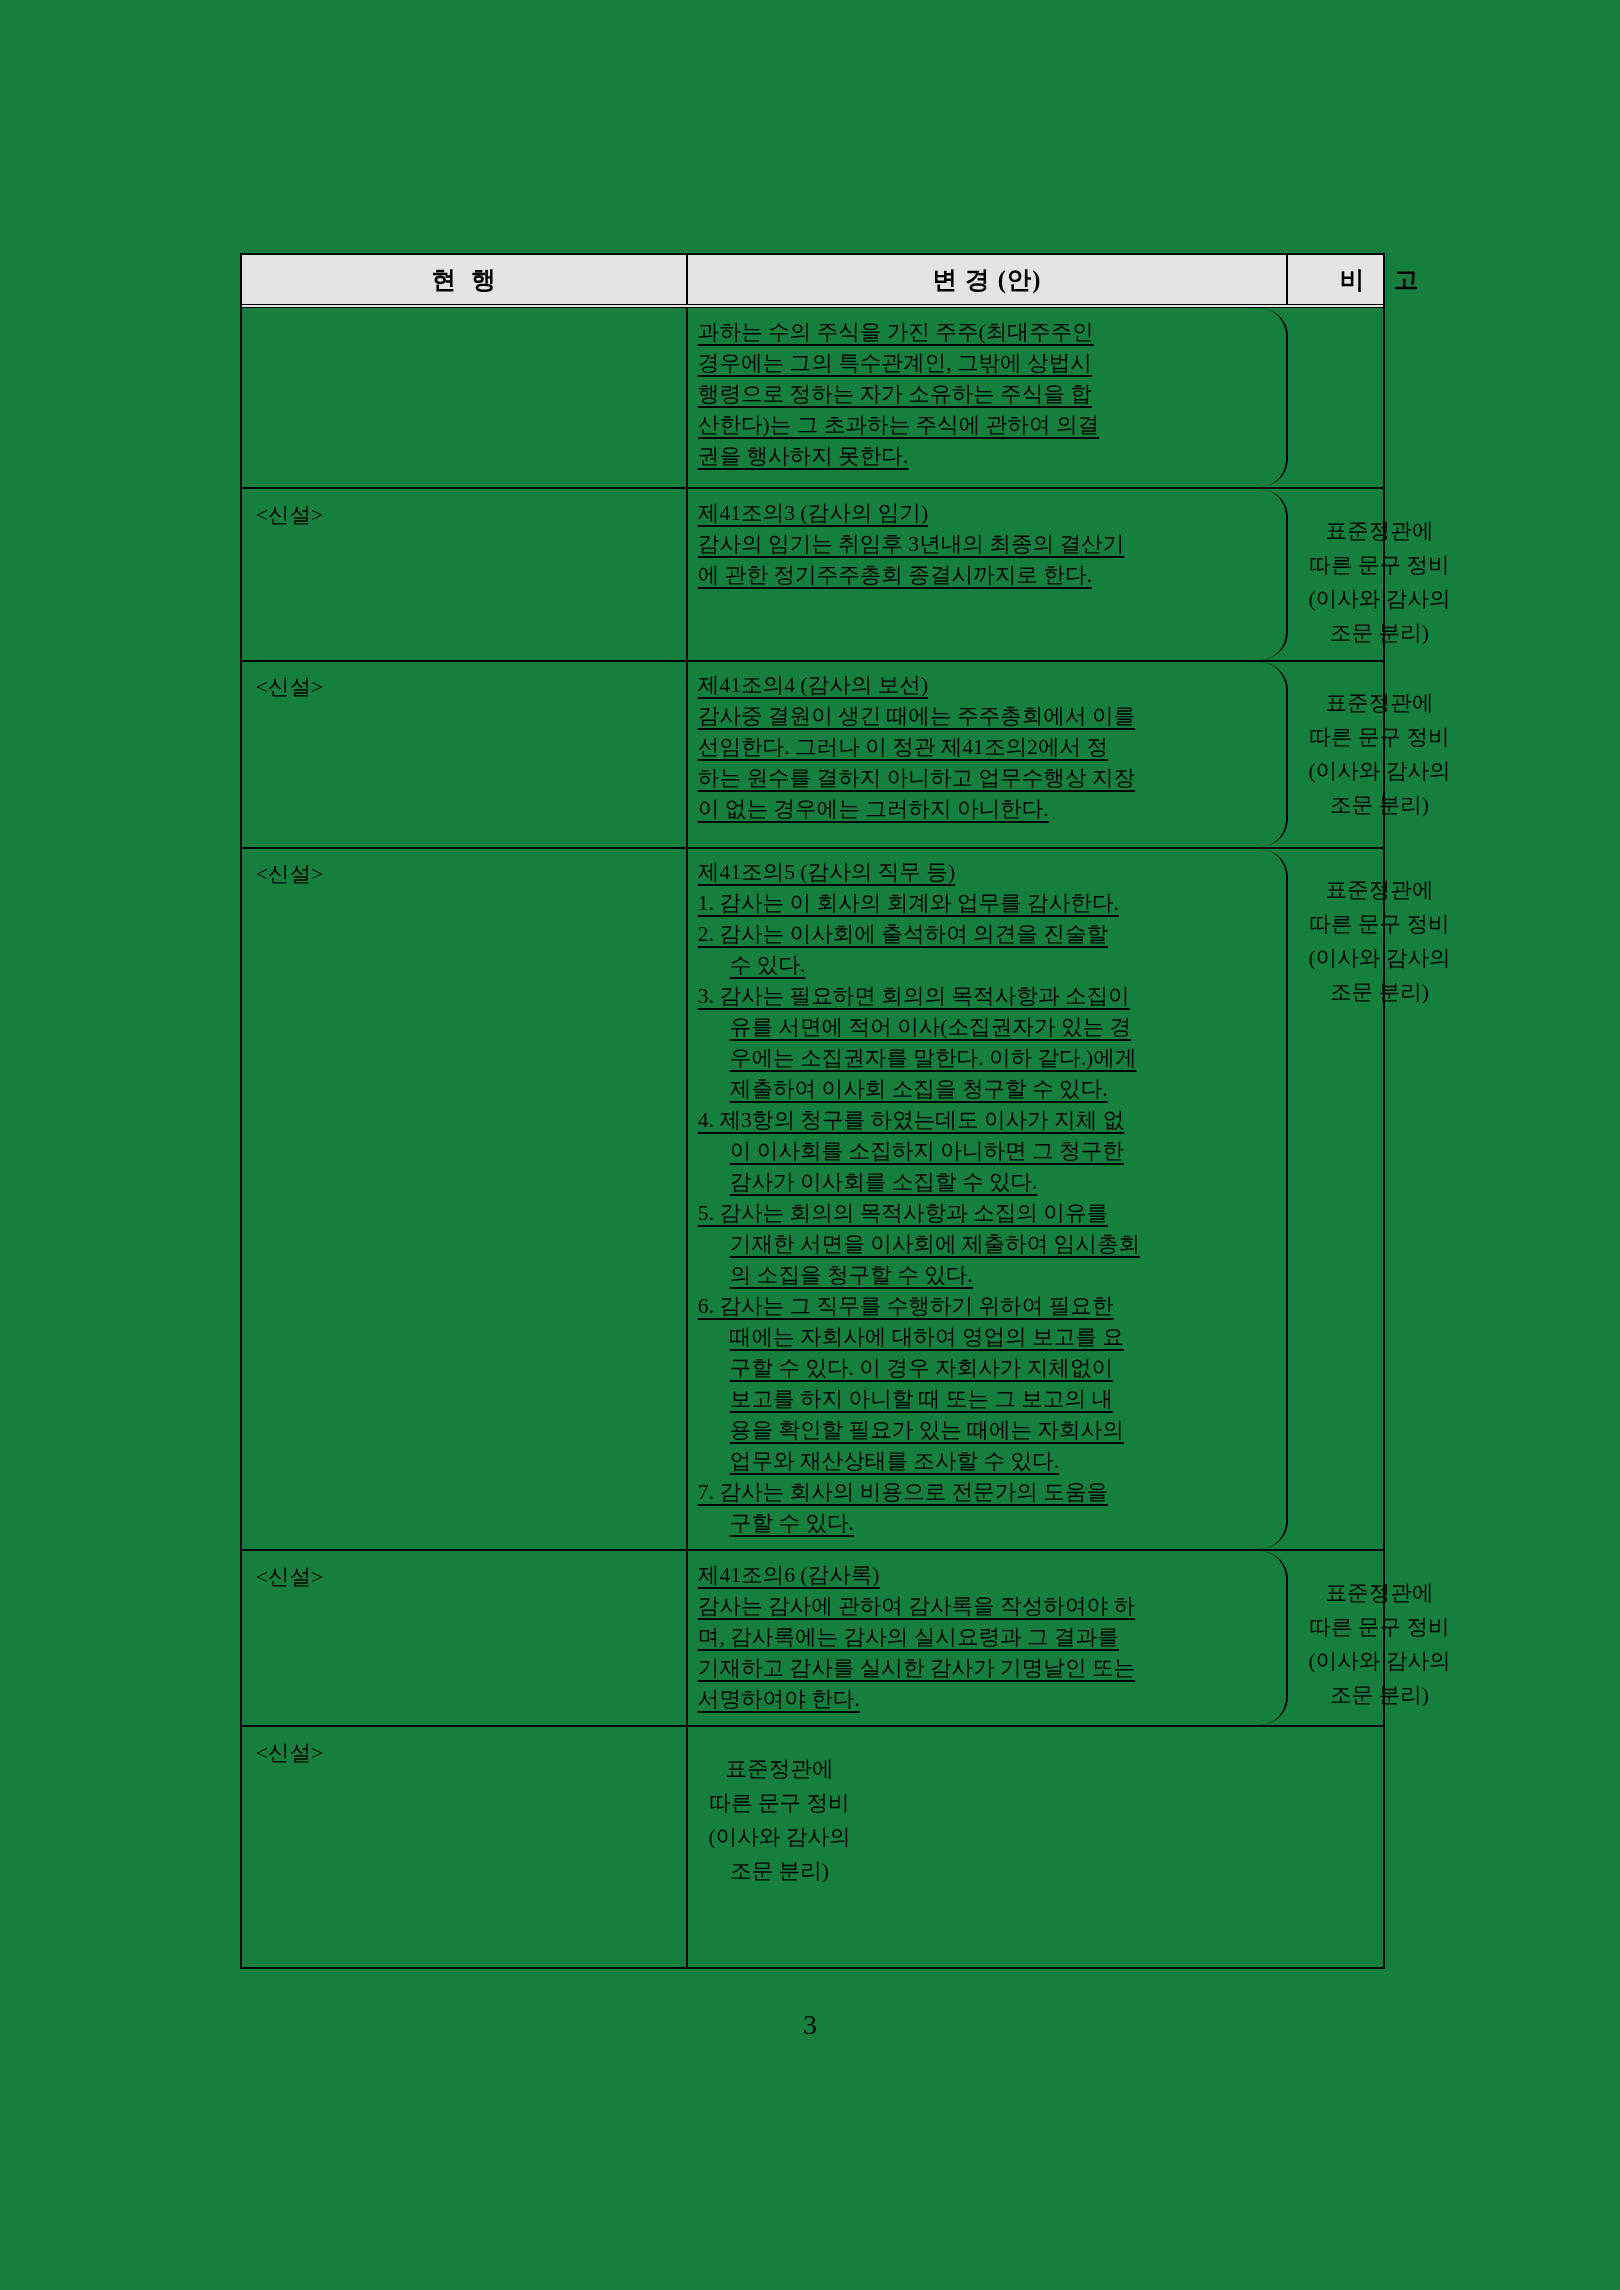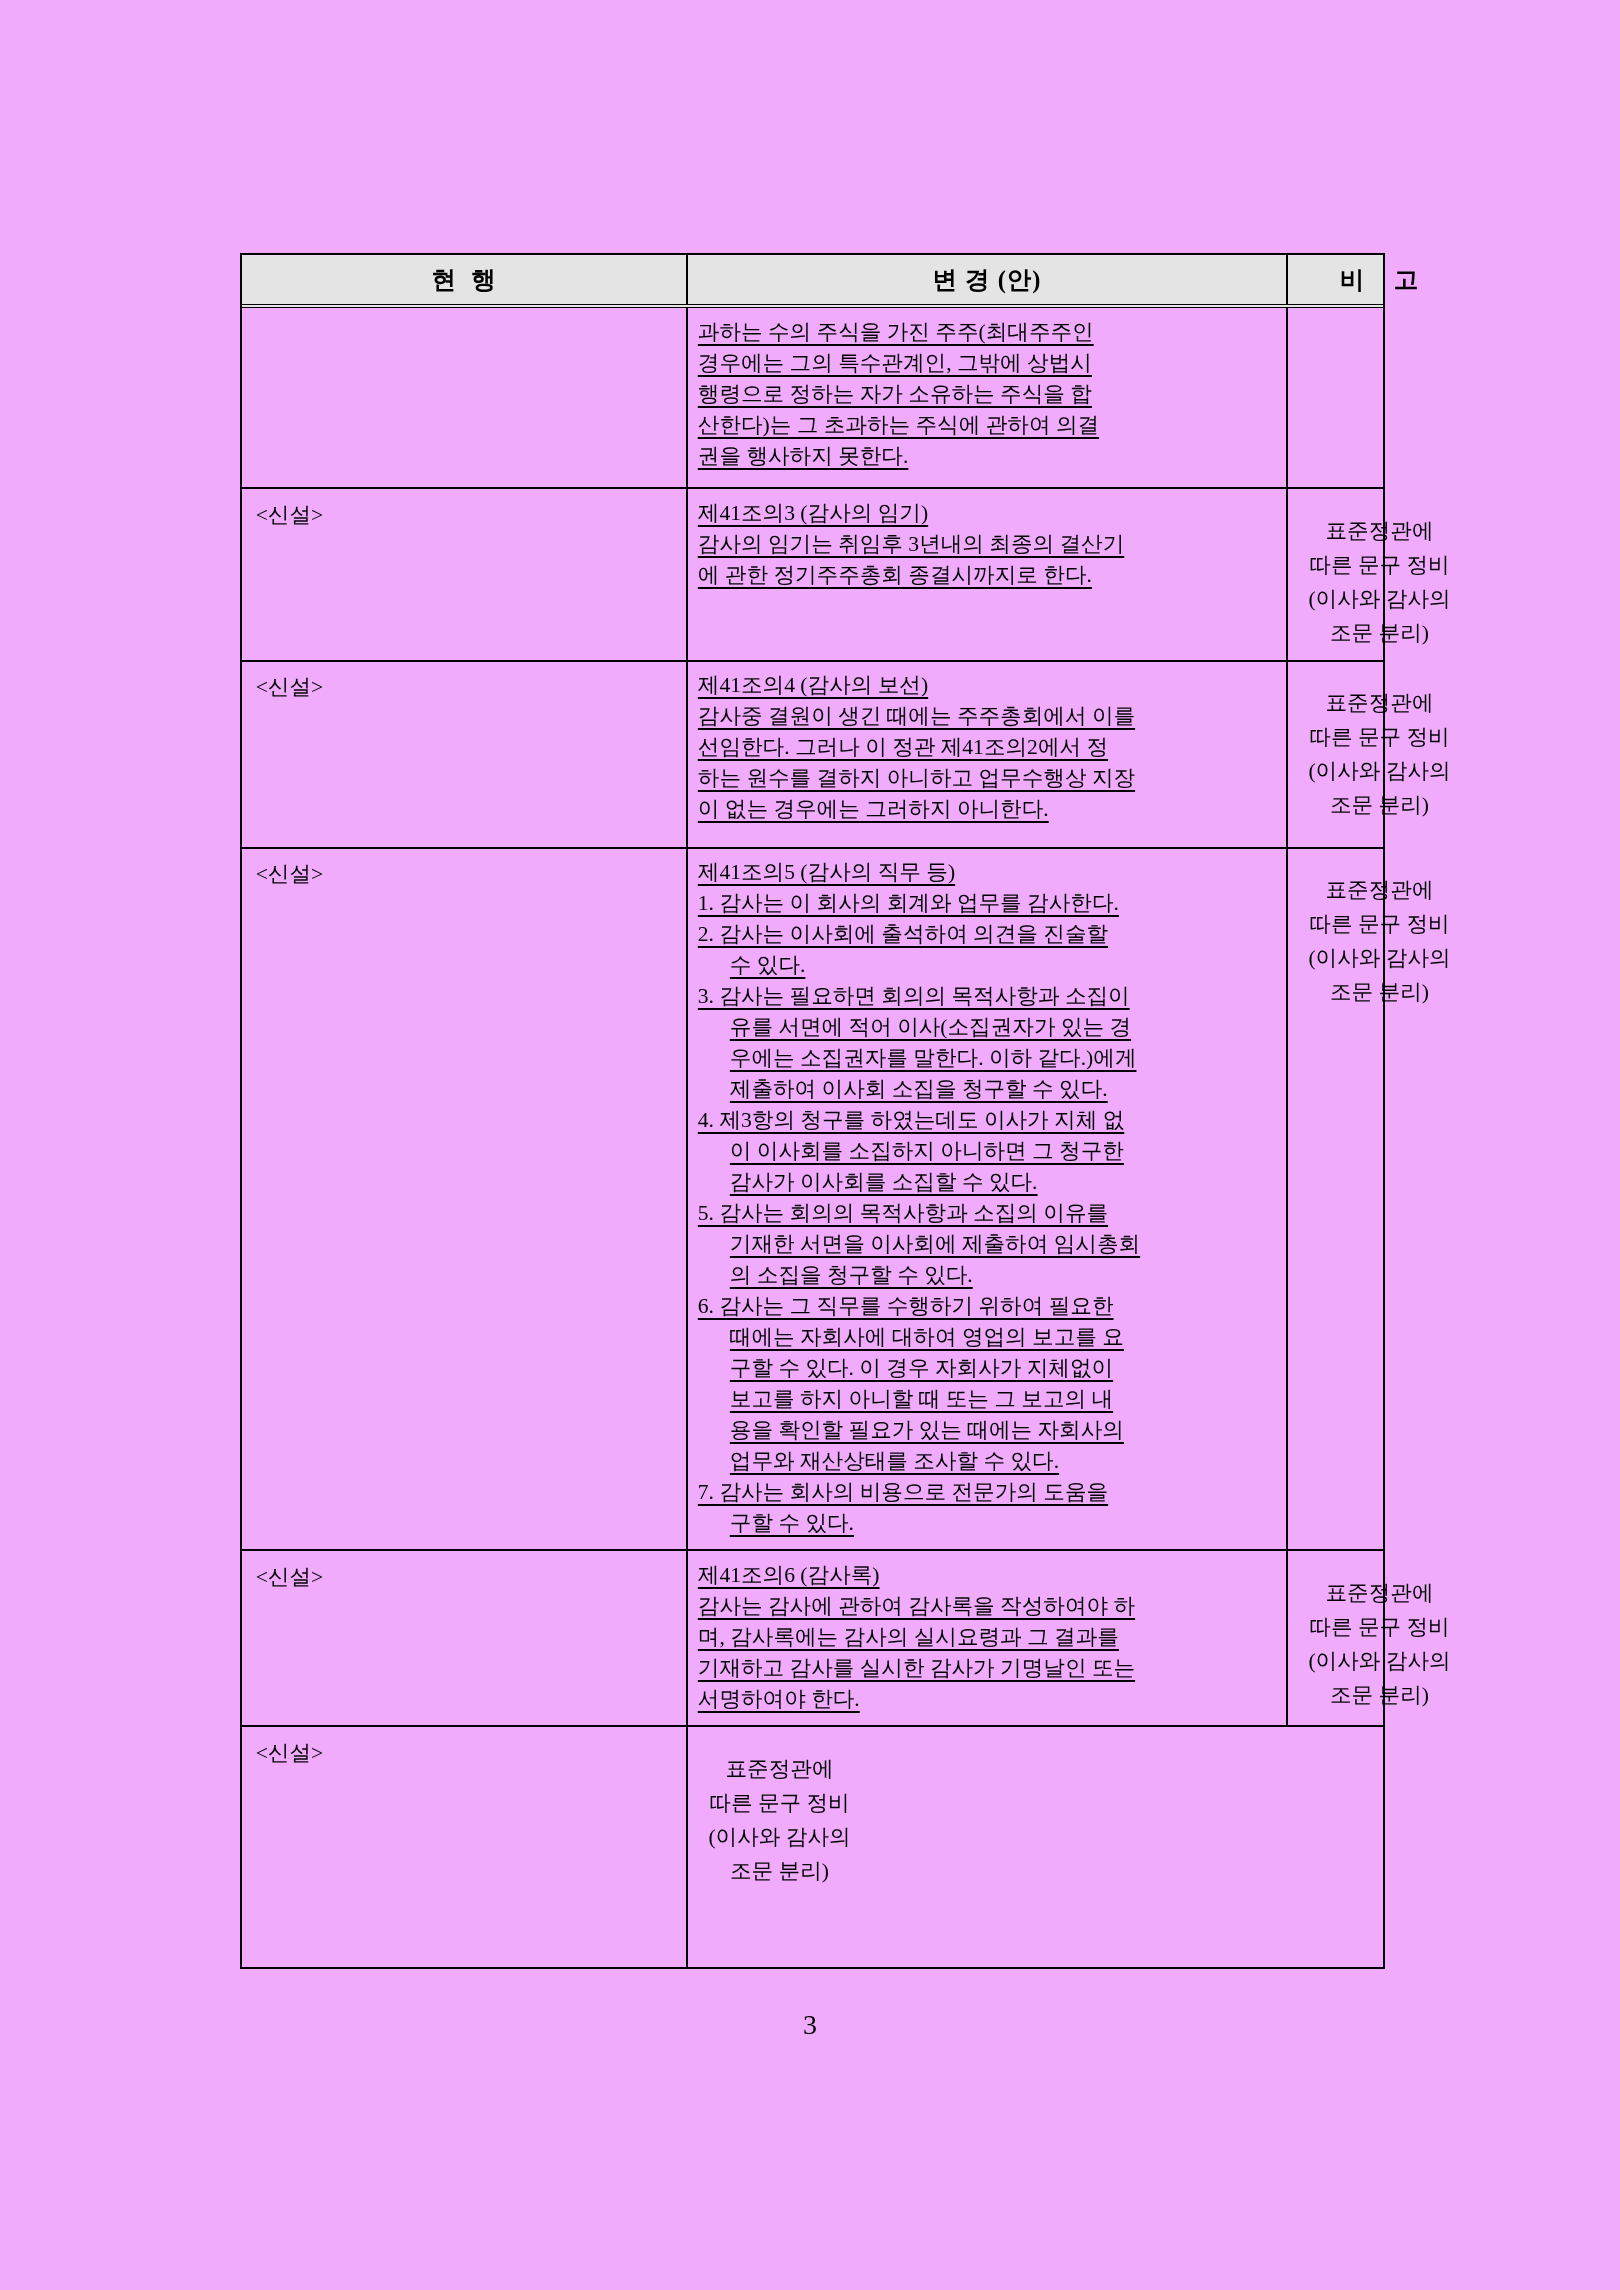--- a/index.html
+++ b/index.html
@@ -1,21 +1,21 @@
 <!DOCTYPE html>
 <html><head>
 <meta charset="utf-8">
 <style>
   * { margin: 0; padding: 0; box-sizing: border-box; }
   html, body { background: #ffffff; }
   .page {
     position: relative;
     width: 1620px;
     height: 2291px;
-    background: #f0abfc;
+    background: #15803d;
     font-family: "Liberation Serif", "DejaVu Serif", serif;
     color: #000000;
     overflow: hidden;
   }
   .doc-table {
     position: absolute;
     left: 240px;
     top: 253px;
     width: 1145px;
     border: 2px solid #000000;
@@ -48,21 +48,21 @@
   .r3 { min-height: 693px; }
   .r4 { min-height: 173px; }
   .r5 { min-height: 240px; }
   
   .cur {
     padding: 10.8px 9.8px 9.8px 13.7px;
     font-size: 21.6px;
     line-height: 31px;
   }
   
-  .prop { padding: 8.8px 13.7px 9.8px 9.8px; }
+  .prop { padding: 8.8px 13.7px 9.8px 9.8px; border-radius: 28px; }
   .prop .para {
     font-size: 21.6px;
     line-height: 31px;
     white-space: pre-line;
     text-decoration: underline;
     text-decoration-thickness: 2px;
     text-underline-offset: 4.9px;
   }
   .prop .para.hang {
     padding-left: 32px;

